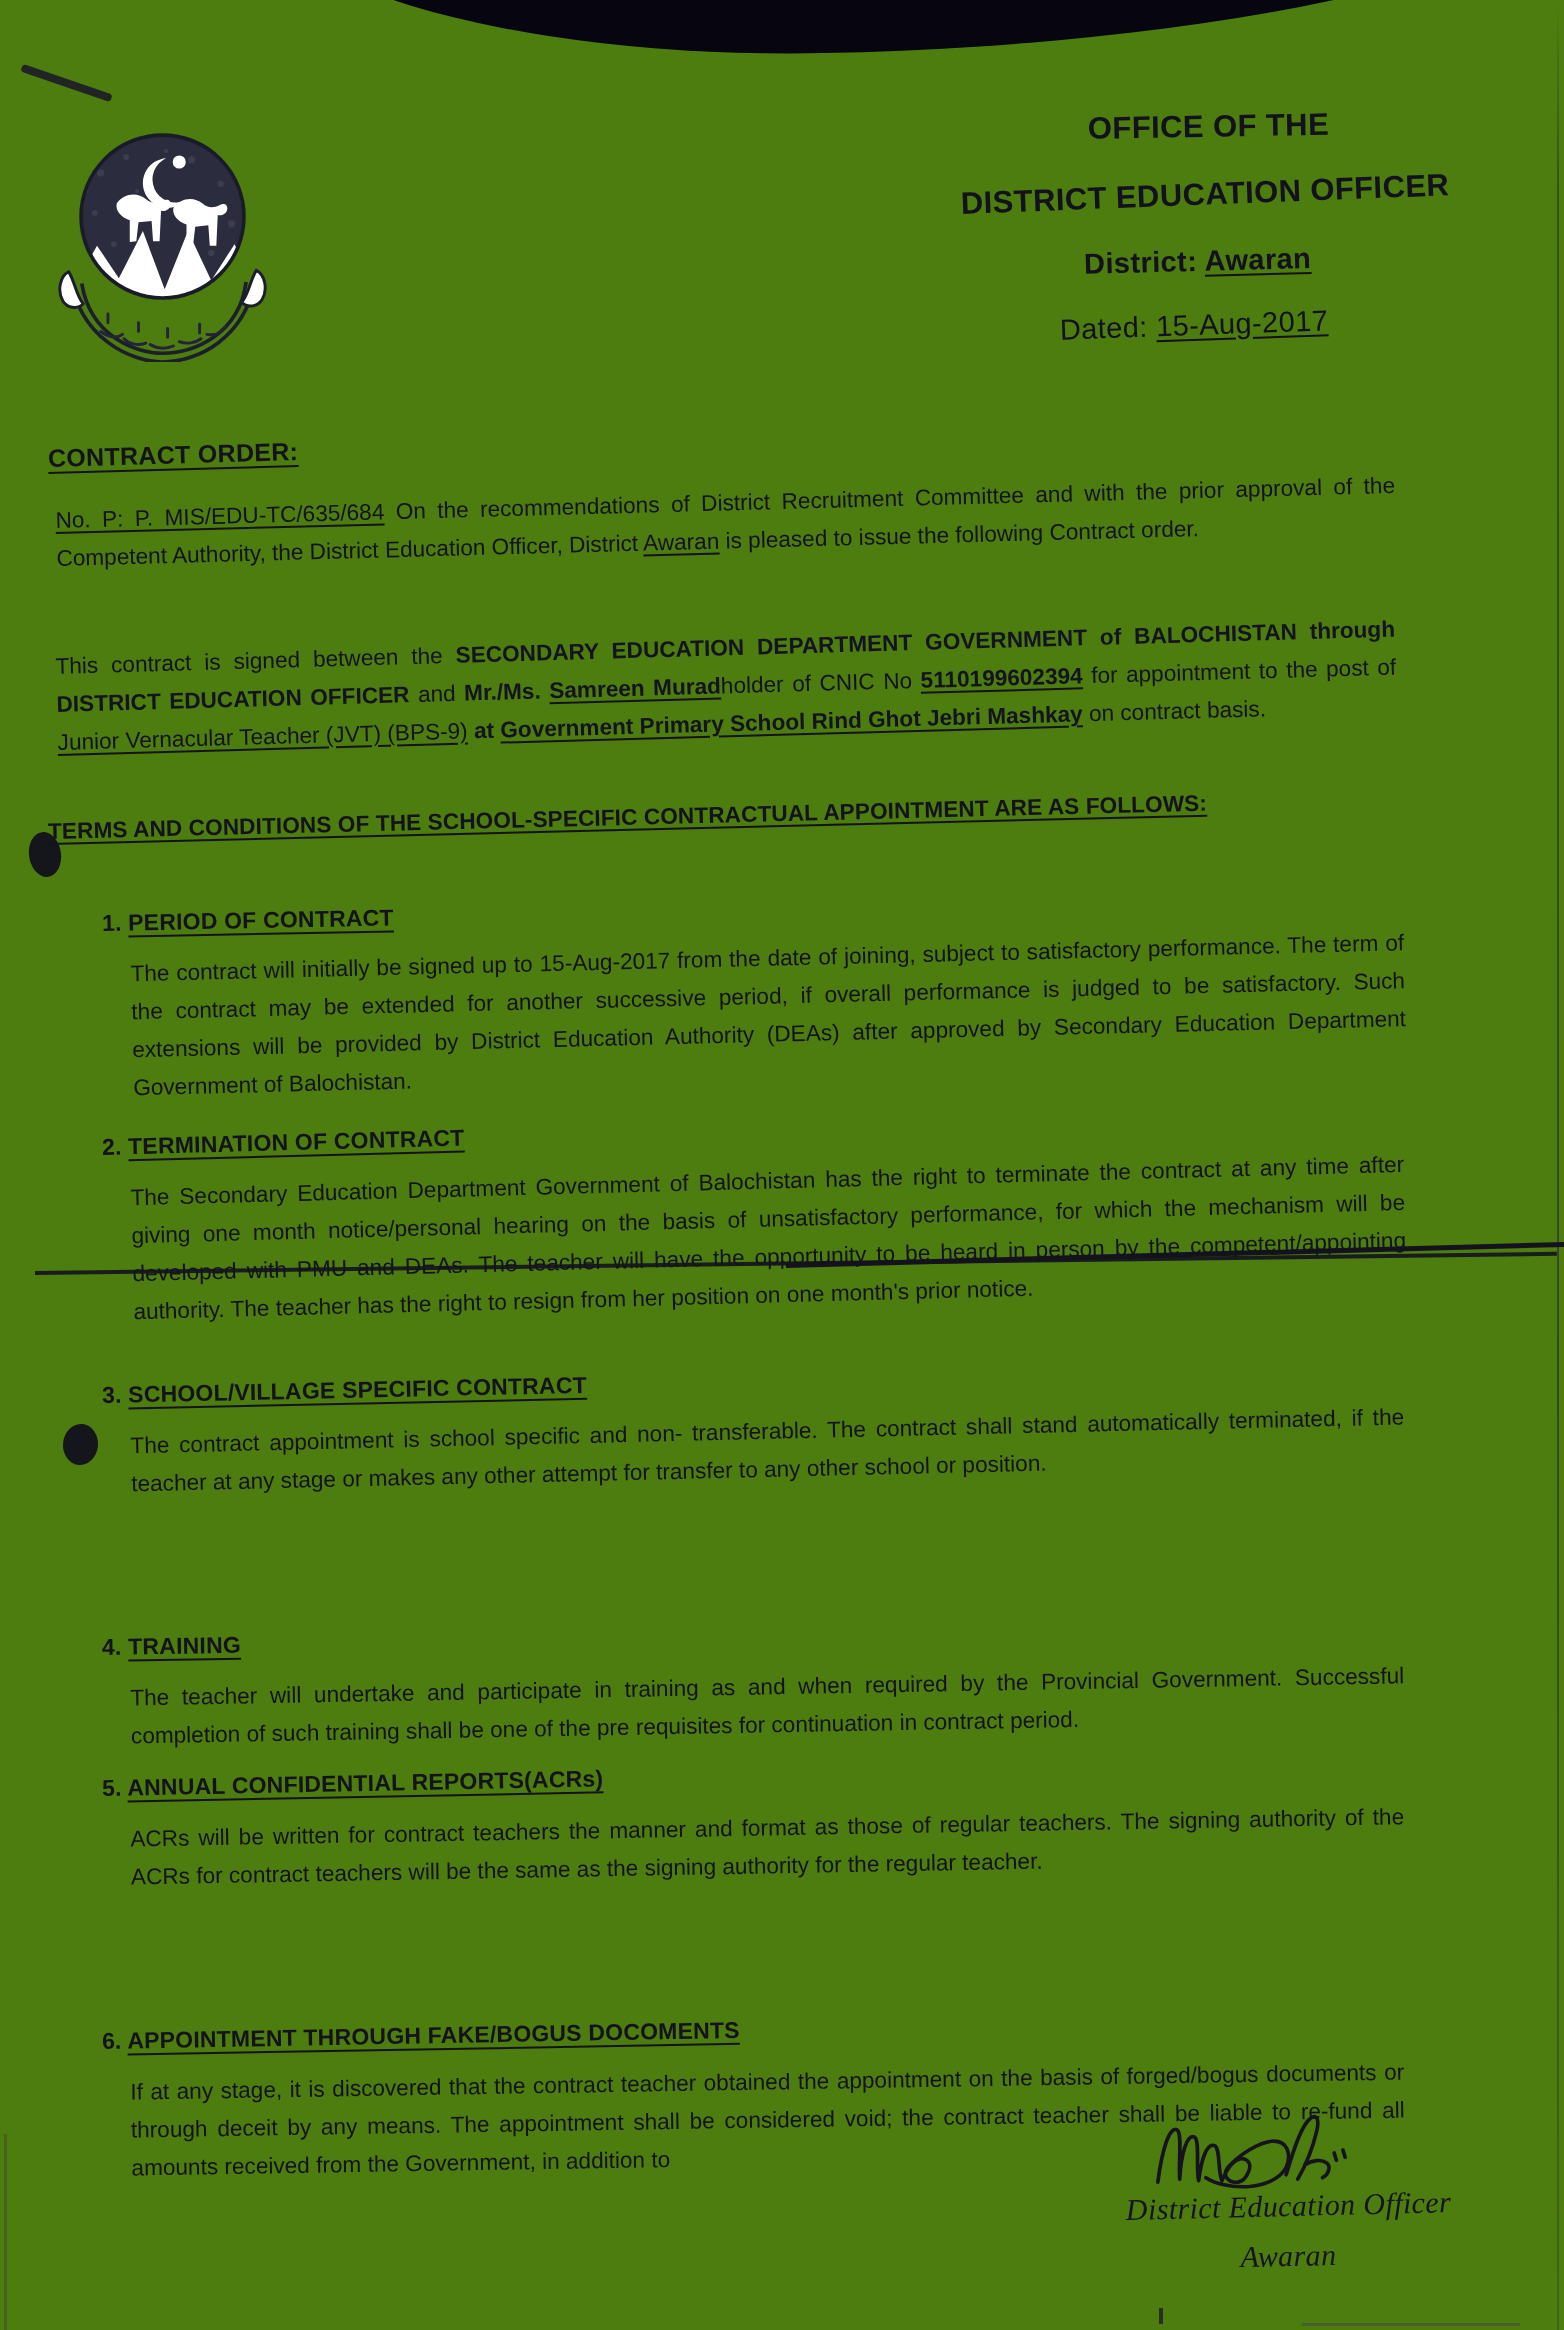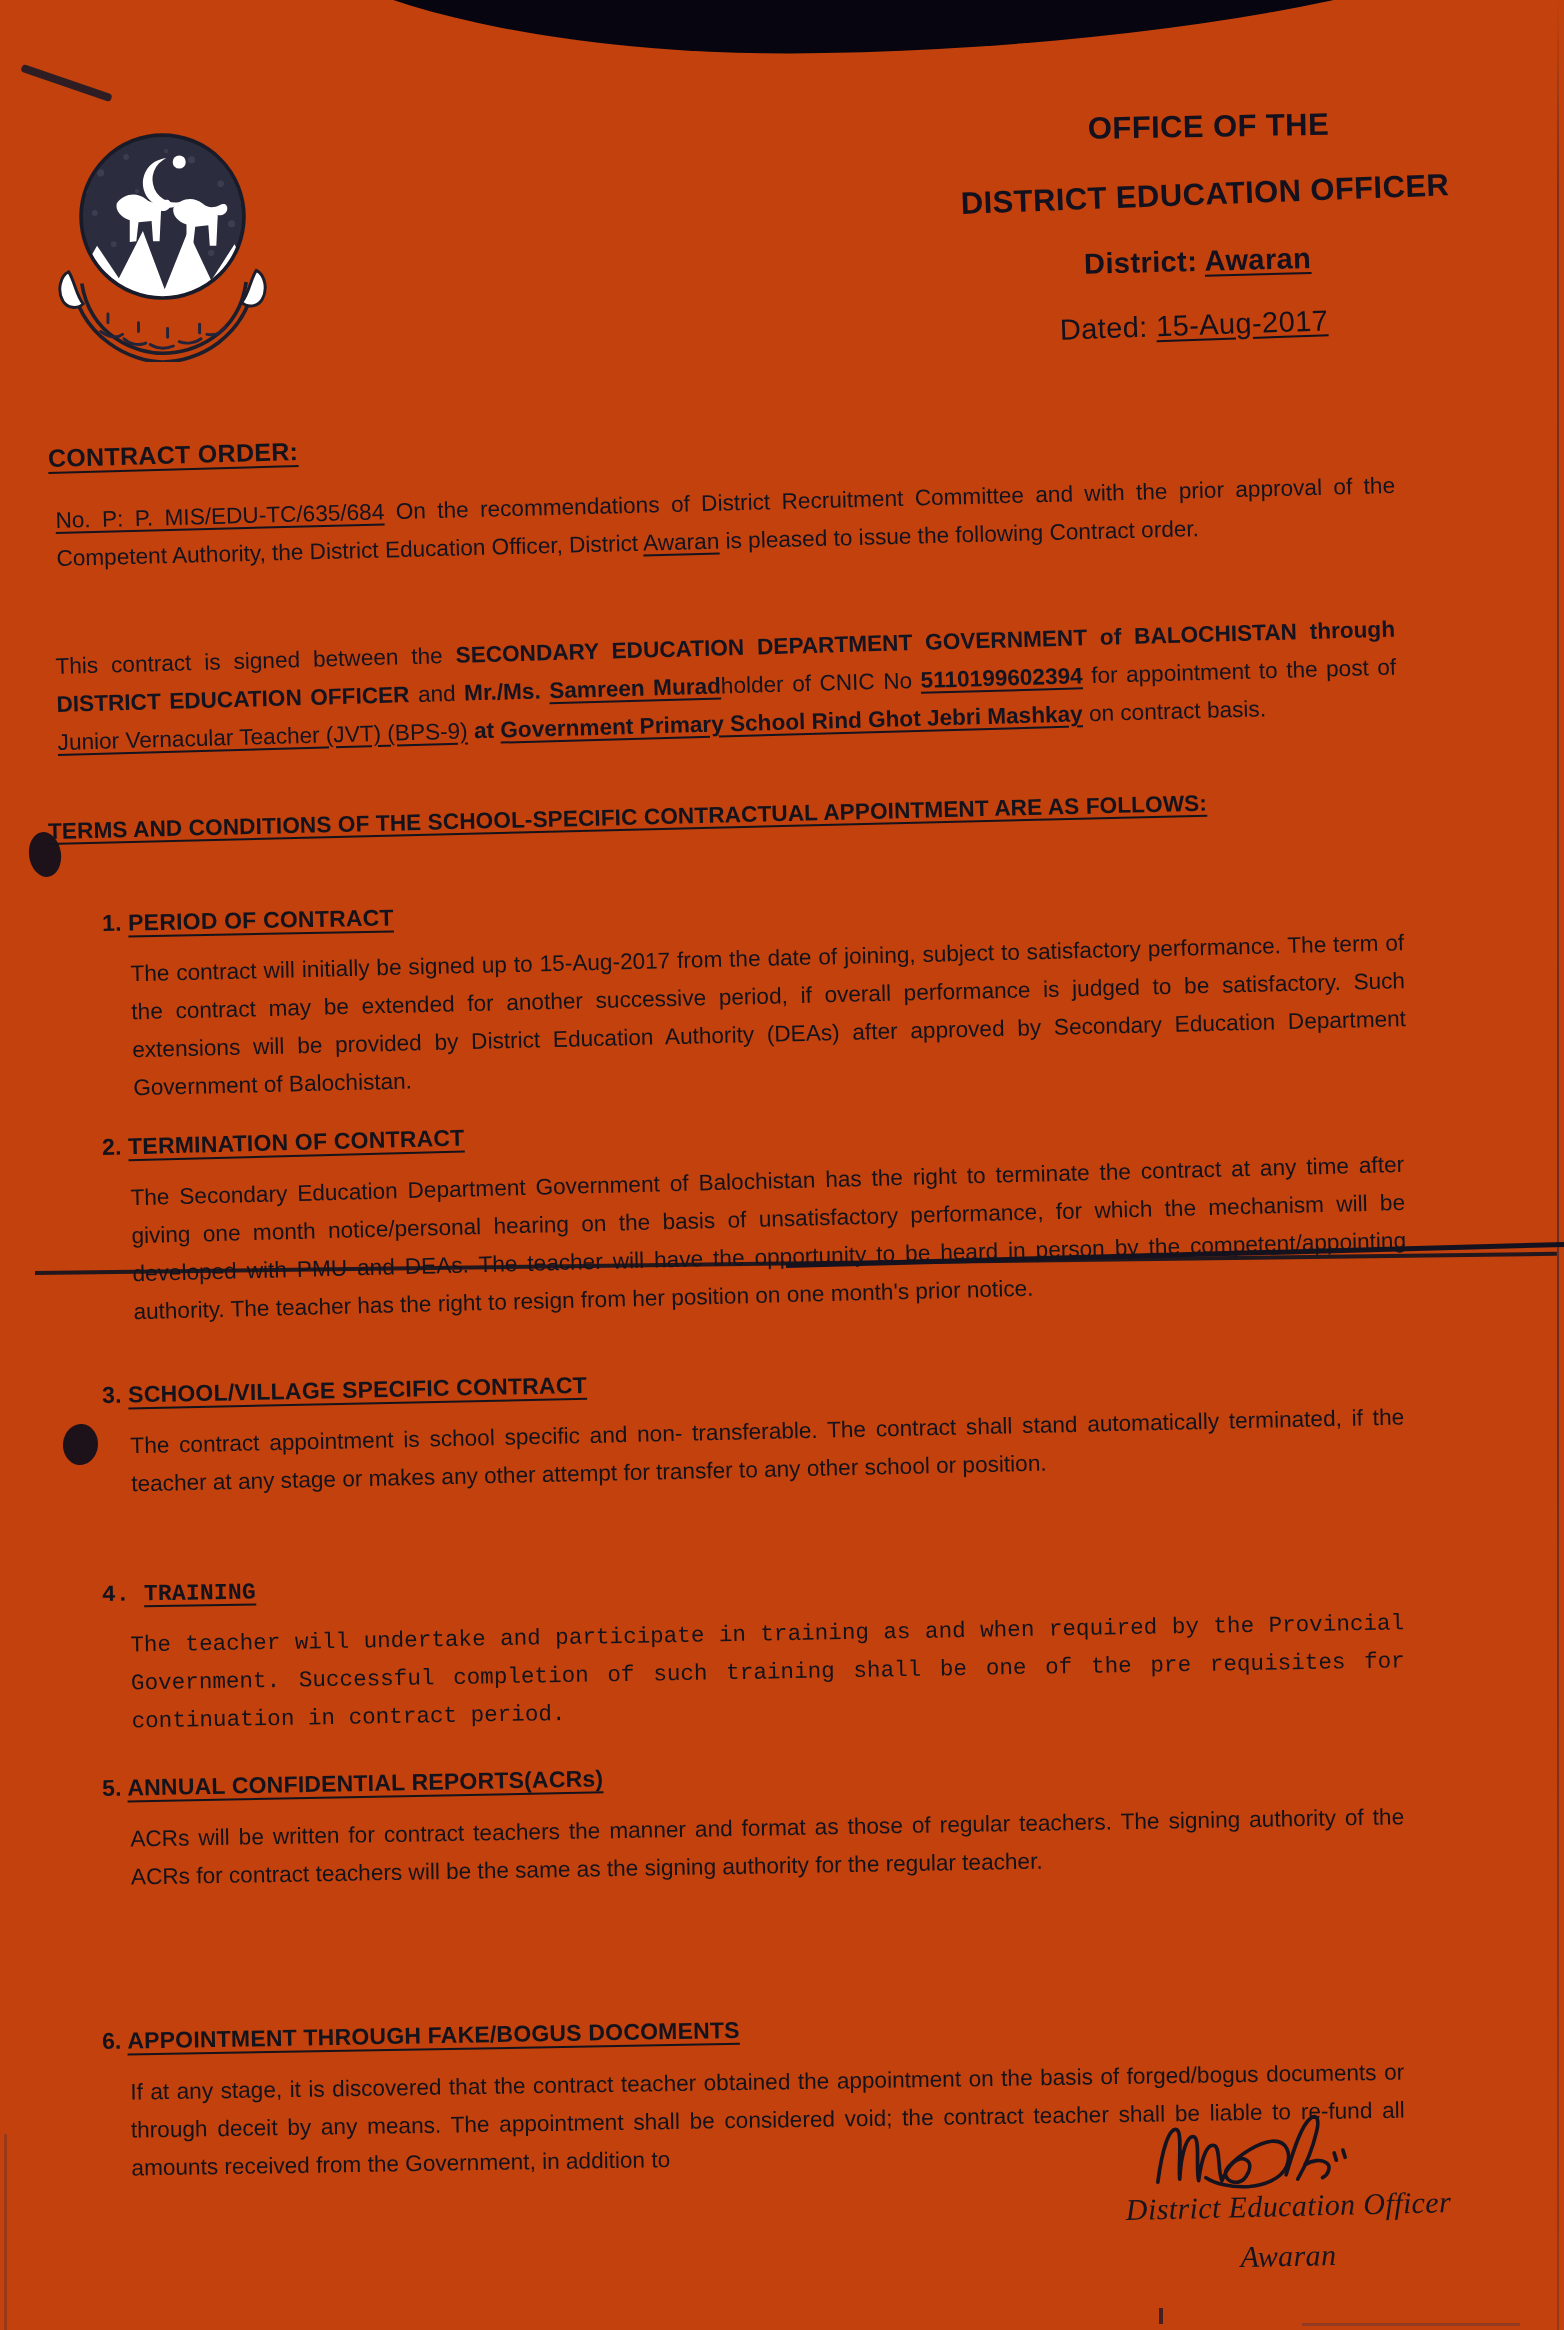--- a/index.html
+++ b/index.html
@@ -6,21 +6,21 @@
   html, body {
     margin: 0;
     padding: 0;
     background: #ffffff;
   }
 
   #page {
     position: relative;
     width: 1564px;
     height: 2330px;
-    background: #c2410c;
+    background: #4d7c0f;
     overflow: hidden;
     font-family: "Liberation Sans", sans-serif;
     color: #14131c;
     -webkit-font-smoothing: antialiased;
   }
 
   
   .scan-top-shadow {
     position: absolute;
     top: -138px;
@@ -223,21 +223,21 @@
   .sec1 .sec-body  { transform: rotate(-1.4deg); }
 
   .sec2 { top: 690px; }
   .sec2 .sec-title { transform: rotate(-1.5deg); }
   .sec2 .sec-body  { transform: rotate(-1.5deg); }
 
   .sec3 { top: 938px; }
   .sec3 .sec-title { transform: rotate(-1.2deg); }
   .sec3 .sec-body  { transform: rotate(-1.3deg); }
 
-  .sec4 { top: 1138px; font-family: Liberation Mono, monospace; }
+  .sec4 { top: 1190px; }
   .sec4 .sec-title { transform: rotate(-0.9deg); }
   .sec4 .sec-body  { transform: rotate(-1.0deg); }
 
   .sec5 { top: 1331px; }
   .sec5 .sec-title { transform: rotate(-1.1deg); }
   .sec5 .sec-body  { transform: rotate(-1.0deg); }
 
   .sec6 { top: 1584px; }
   .sec6 .sec-title { transform: rotate(-1.0deg); }
   .sec6 .sec-body  { transform: rotate(-0.9deg); }

